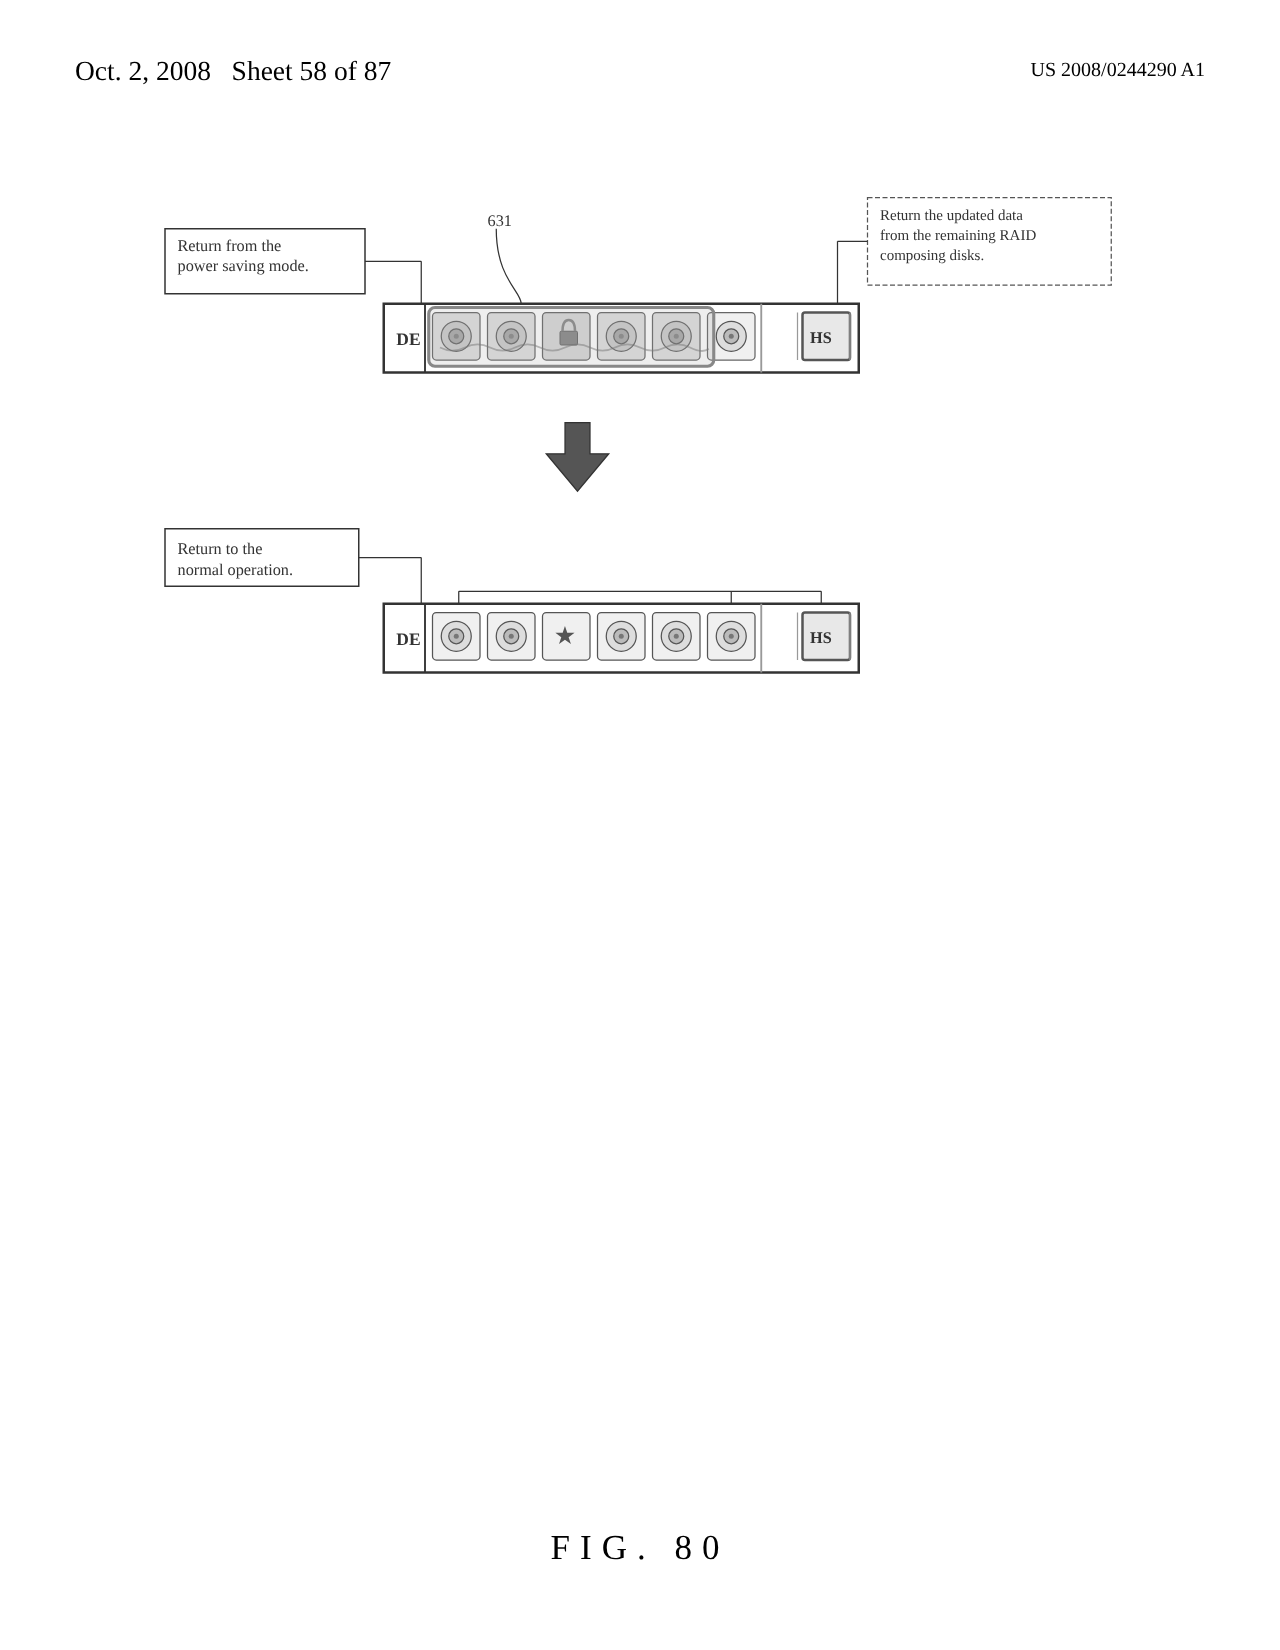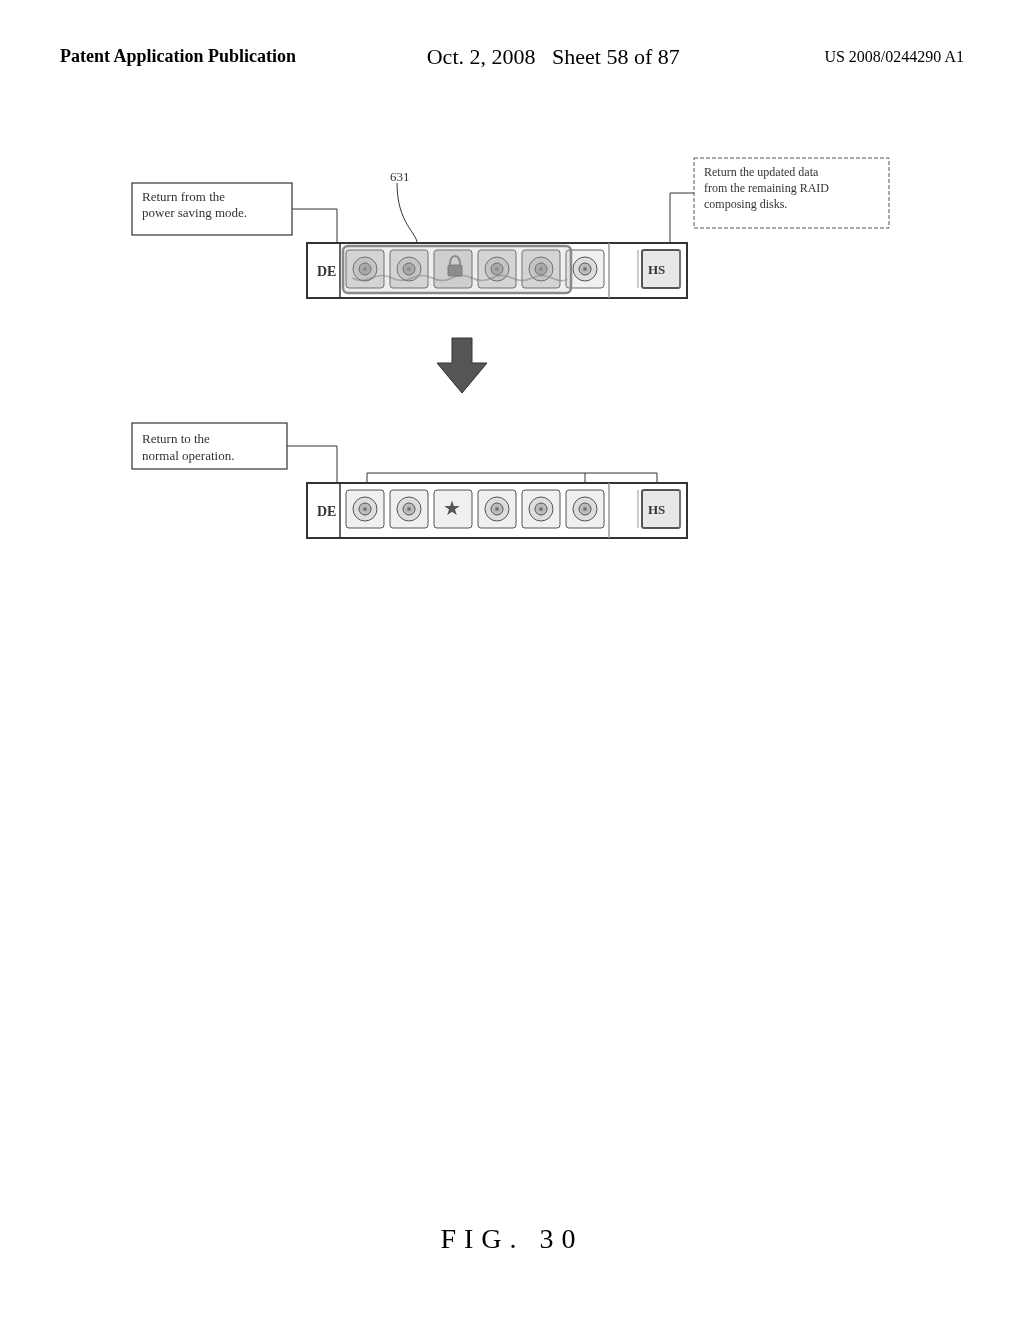--- a/index.html
+++ b/index.html
@@ -48,21 +48,20 @@
     
     .svg-wrapper {
       width: 780px;
       position: relative;
     }
   </style>
 </head>
 <body>
 
 <div class="header">
-  <div class="header-left">Patent Application Publication</div>
   <div class="header-center">
     <span>Oct. 2, 2008</span>&nbsp;&nbsp;
     <span>Sheet 58 of 87</span>
   </div>
   <div class="header-right">US 2008/0244290 A1</div>
 </div>
 
 <div class="main-content">
   <div class="svg-wrapper">
     <svg width="780" height="520" viewBox="0 0 780 520" xmlns="http://www.w3.org/2000/svg">
@@ -187,13 +186,13 @@
       <line x1="245" y1="320" x2="245" y2="330" stroke="#333" stroke-width="1"></line>
       <line x1="463" y1="320" x2="463" y2="330" stroke="#333" stroke-width="1"></line>
       <line x1="535" y1="320" x2="535" y2="330" stroke="#333" stroke-width="1"></line>
 
       <line x1="245" y1="320" x2="535" y2="320" stroke="#333" stroke-width="1"></line>
 
     </svg>
   </div>
 </div>
 
-<div style="position: absolute; bottom: 65px; width: 100%; text-align: center; font-size: 28px; letter-spacing: 8px; font-family: 'Times New Roman', serif;">FIG. 30</div>
+<div style="position: absolute; bottom: 65px; width: 100%; text-align: center; font-size: 28px; letter-spacing: 8px; font-family: 'Times New Roman', serif;">FIG. 80</div>
 
 </body></html>

